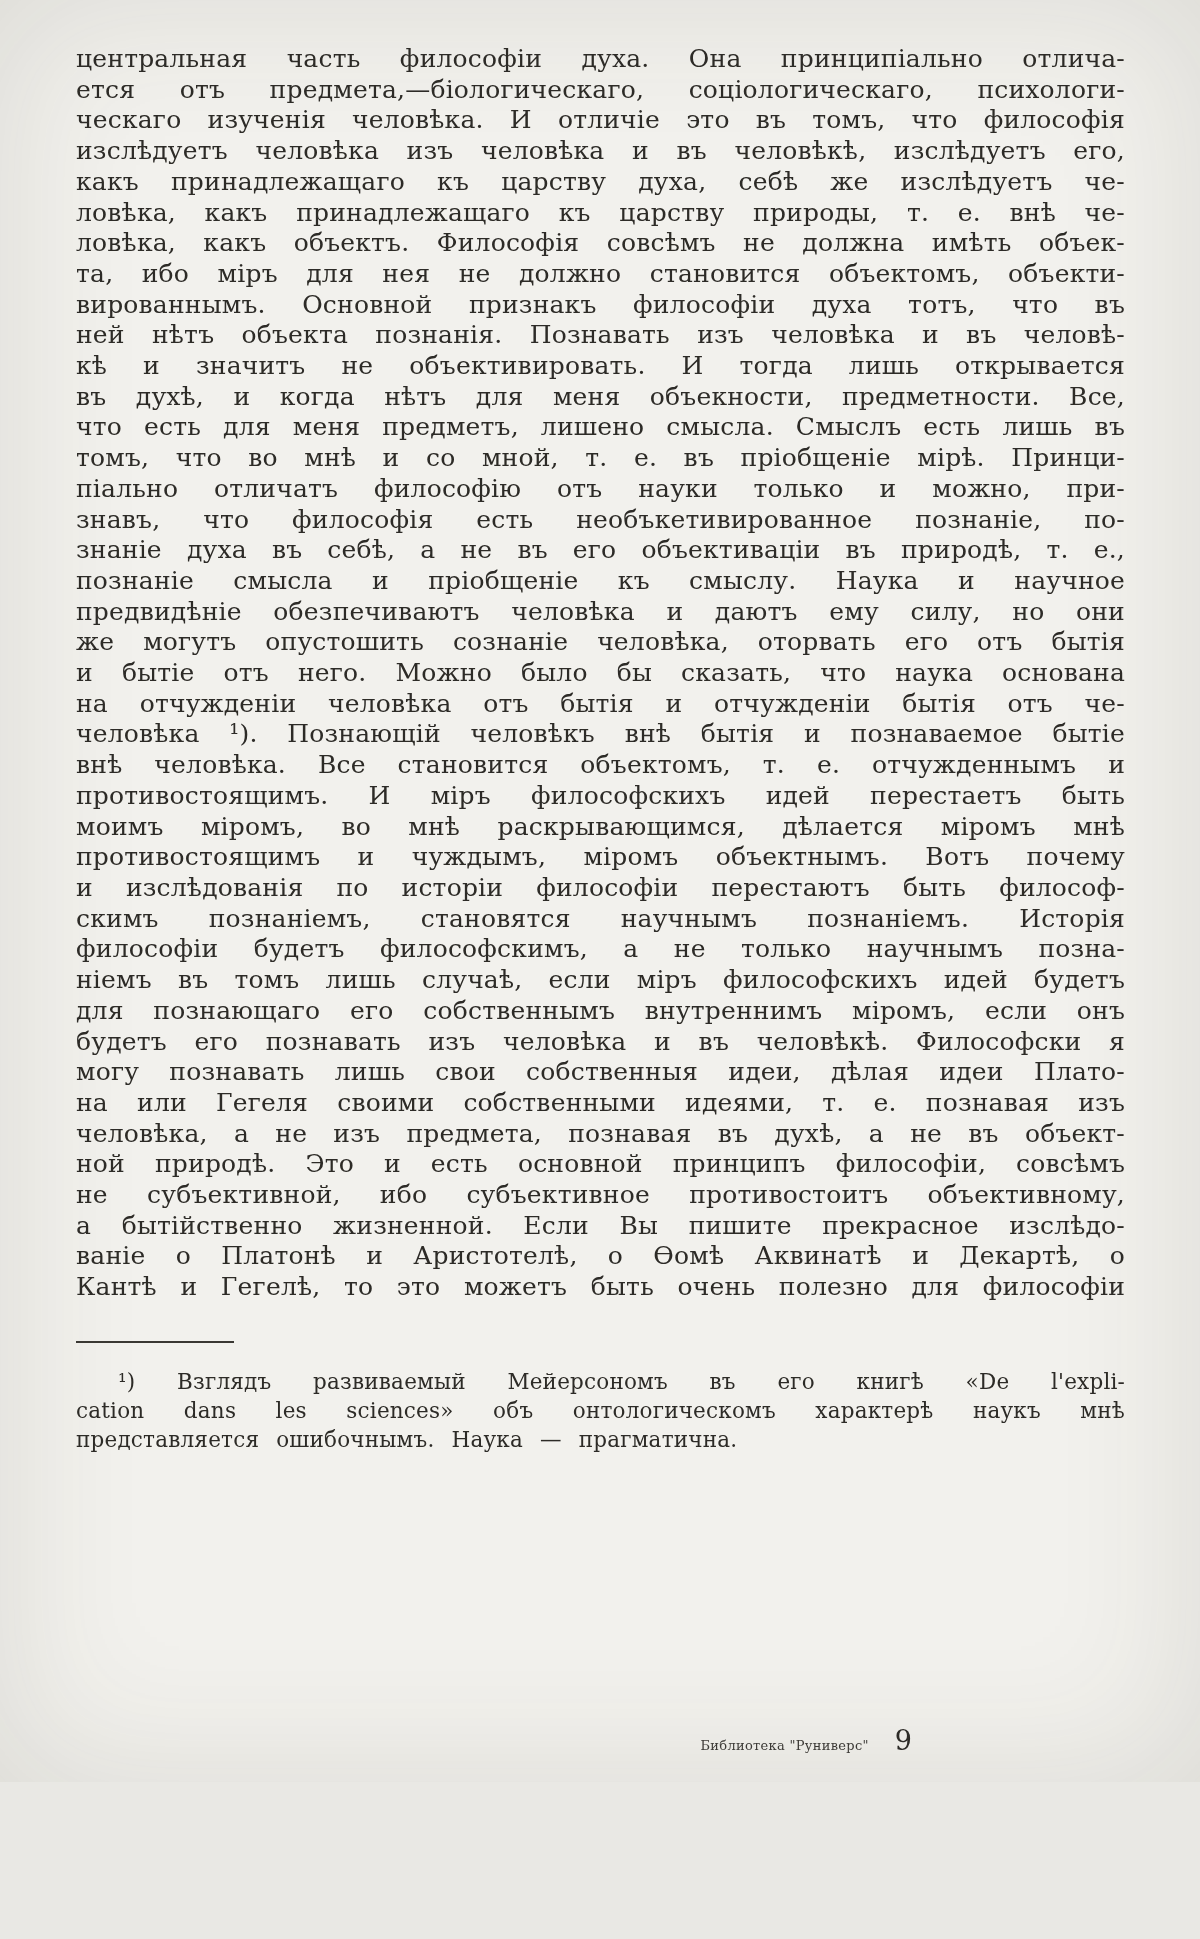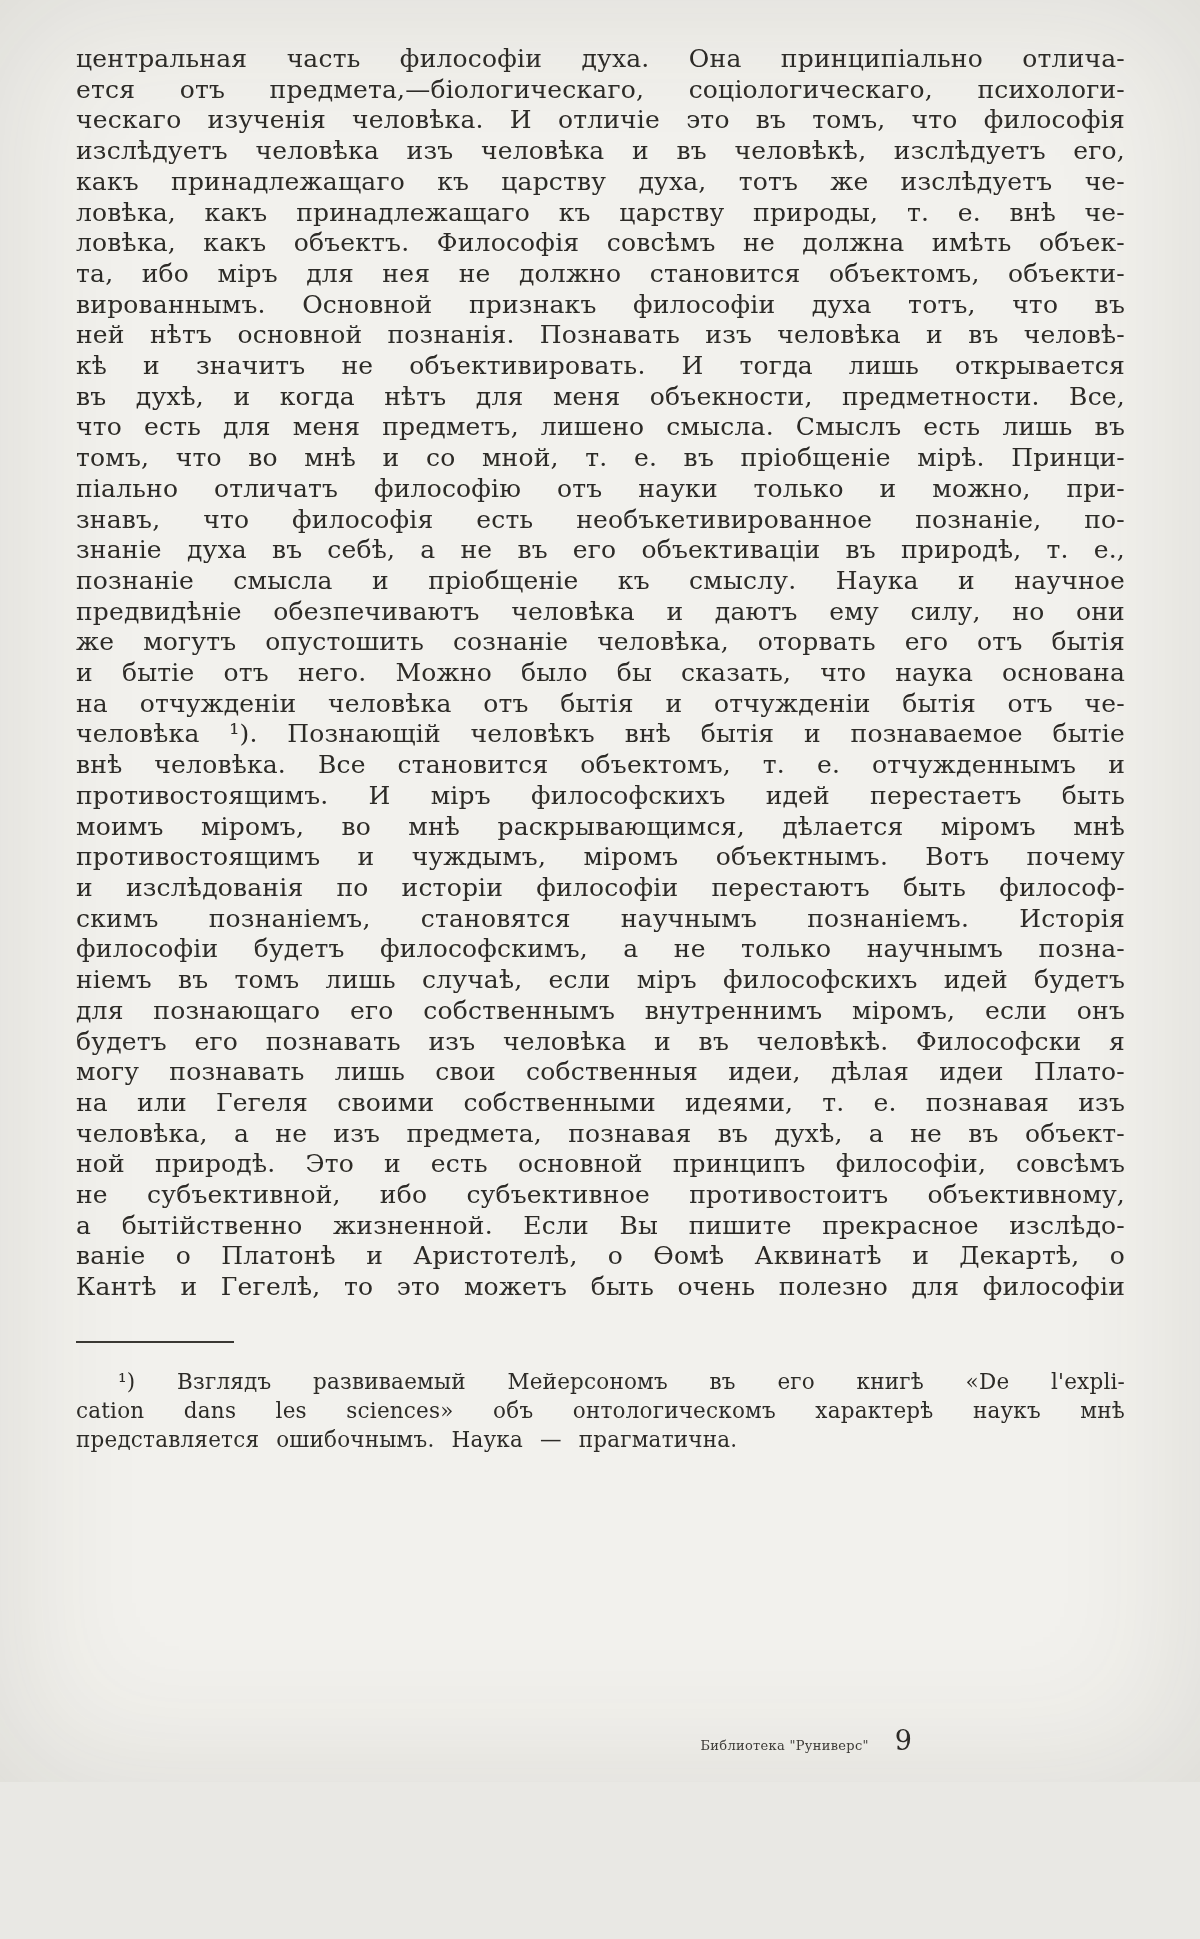--- a/index.html
+++ b/index.html
@@ -76,31 +76,31 @@
   <div class="body-text">
 
       <div class="body-line">центральная часть философіи духа. Она принципіально отлича-</div>
 
       <div class="body-line">ется отъ предмета,—біологическаго, соціологическаго, психологи-</div>
 
       <div class="body-line">ческаго изученія человѣка. И отличіе это въ томъ, что философія</div>
 
       <div class="body-line">изслѣдуетъ человѣка изъ человѣка и въ человѣкѣ, изслѣдуетъ его,</div>
 
-      <div class="body-line">какъ принадлежащаго къ царству духа, тотъ же изслѣдуетъ че-</div>
+      <div class="body-line">какъ принадлежащаго къ царству духа, себѣ же изслѣдуетъ че-</div>
 
       <div class="body-line">ловѣка, какъ принадлежащаго къ царству природы, т. е. внѣ че-</div>
 
       <div class="body-line">ловѣка, какъ объектъ. Философія совсѣмъ не должна имѣть объек-</div>
 
       <div class="body-line">та, ибо міръ для нея не должно становится объектомъ, объекти-</div>
 
       <div class="body-line">вированнымъ. Основной признакъ философіи духа тотъ, что въ</div>
 
-      <div class="body-line">ней нѣтъ основной познанія. Познавать изъ человѣка и въ человѣ-</div>
+      <div class="body-line">ней нѣтъ объекта познанія. Познавать изъ человѣка и въ человѣ-</div>
 
       <div class="body-line">кѣ и значитъ не объективировать. И тогда лишь открывается</div>
 
 
       <div class="body-line">въ духѣ, и когда нѣтъ для меня объекности, предметности. Все,</div>
 
       <div class="body-line">что есть для меня предметъ, лишено смысла. Смыслъ есть лишь въ</div>
 
       <div class="body-line">томъ, что во мнѣ и со мной, т. е. въ пріобщеніе мірѣ. Принци-</div>
 

